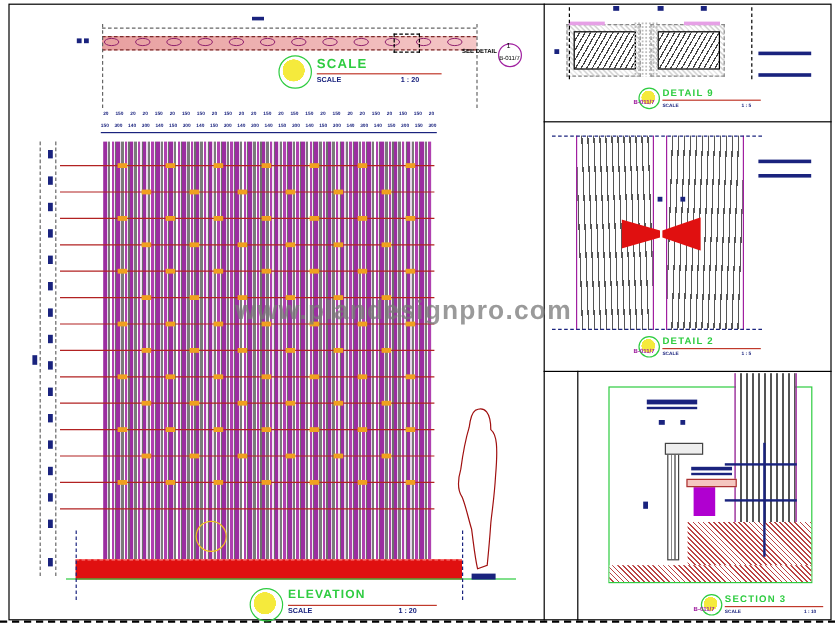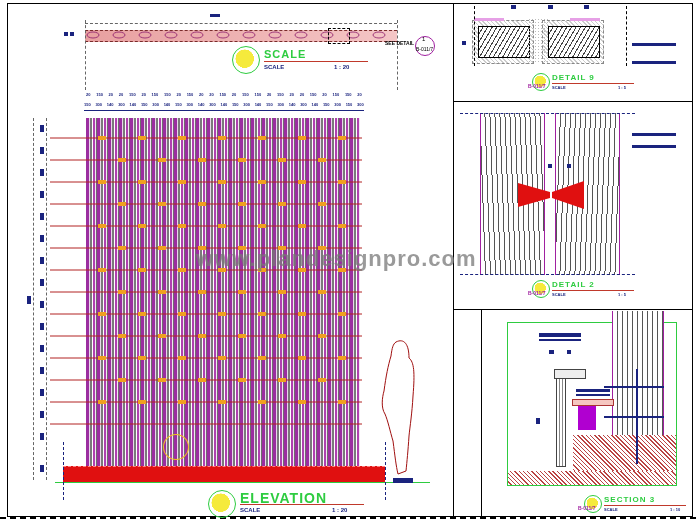--- a/index.html
+++ b/index.html
@@ -265,21 +265,21 @@
 
 <div class="abs" style="left:163px;top:434px;width:24px;height:24px;border:1.5px solid #f0c020;border-radius:50%;transform:rotate(45deg);"></div>
 
 <svg class="abs" style="left:376px;top:336px;" width="50" height="145">
   <path d="M20 6 C28 2 33 8 33 22 C38 26 39 36 37 60 C36 78 34 90 33 100 C32 115 31 125 30 135 L22 138 C20 130 19 120 17 105 C14 95 12 85 9 78 C5 72 6 62 8 55 C10 40 12 30 15 20 C16 12 17 8 20 6 Z" fill="none" stroke="#a01010" stroke-width="1"></path>
 </svg>
 <div class="dim-mark" style="left:393px;top:478px;width:20px;height:5px;"></div>
 
 <div class="title-block" style="left:208px;top:488px;width:160px;height:30px;">
   <div class="title-circle" style="left:0;top:2px;width:26px;height:26px;"></div>
-  <span class="title-text" style="left:32px;top:2px;font-size:14px;">ELEVATION</span>
+  <span class="title-text" style="left:32px;top:2px;font-size:10px;">ELEVATION</span>
   <div class="title-line" style="left:32px;top:16px;width:124px;"></div>
   <span class="scale-label" style="left:32px;top:19px;">SCALE</span>
   <span class="scale-val" style="left:124px;top:19px;">1 : 20</span>
 </div>
 
 <div class="abs" style="left:472px;top:12px;width:130px;height:52px;">
   <div class="abs" style="left:0;top:8px;width:60px;height:42px;background:repeating-linear-gradient(45deg,#ccc 0 1px,#fff 1px 3px);border:1px dashed #888;"></div>
   <div class="abs" style="left:70px;top:8px;width:60px;height:42px;background:repeating-linear-gradient(45deg,#ccc 0 1px,#fff 1px 3px);border:1px dashed #888;"></div>
   <div class="abs" style="left:6px;top:14px;width:50px;height:30px;background:repeating-linear-gradient(120deg,#fff 0 3px,#444 3px 4px);border:1px solid #000;"></div>
   <div class="abs" style="left:76px;top:14px;width:50px;height:30px;background:repeating-linear-gradient(120deg,#fff 0 3px,#444 3px 4px);border:1px solid #000;"></div>

